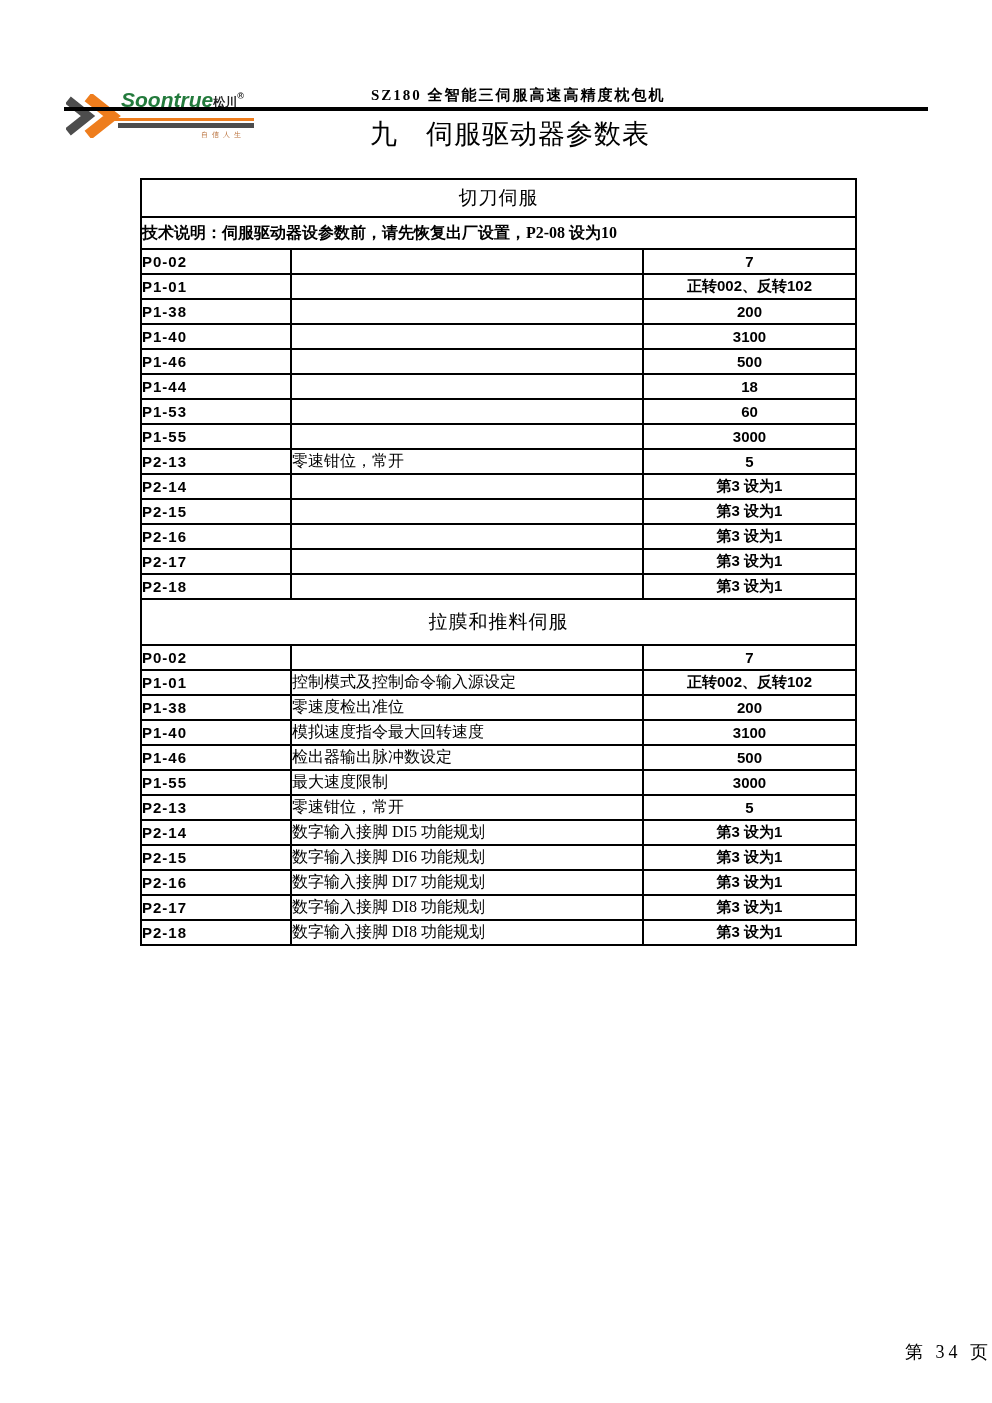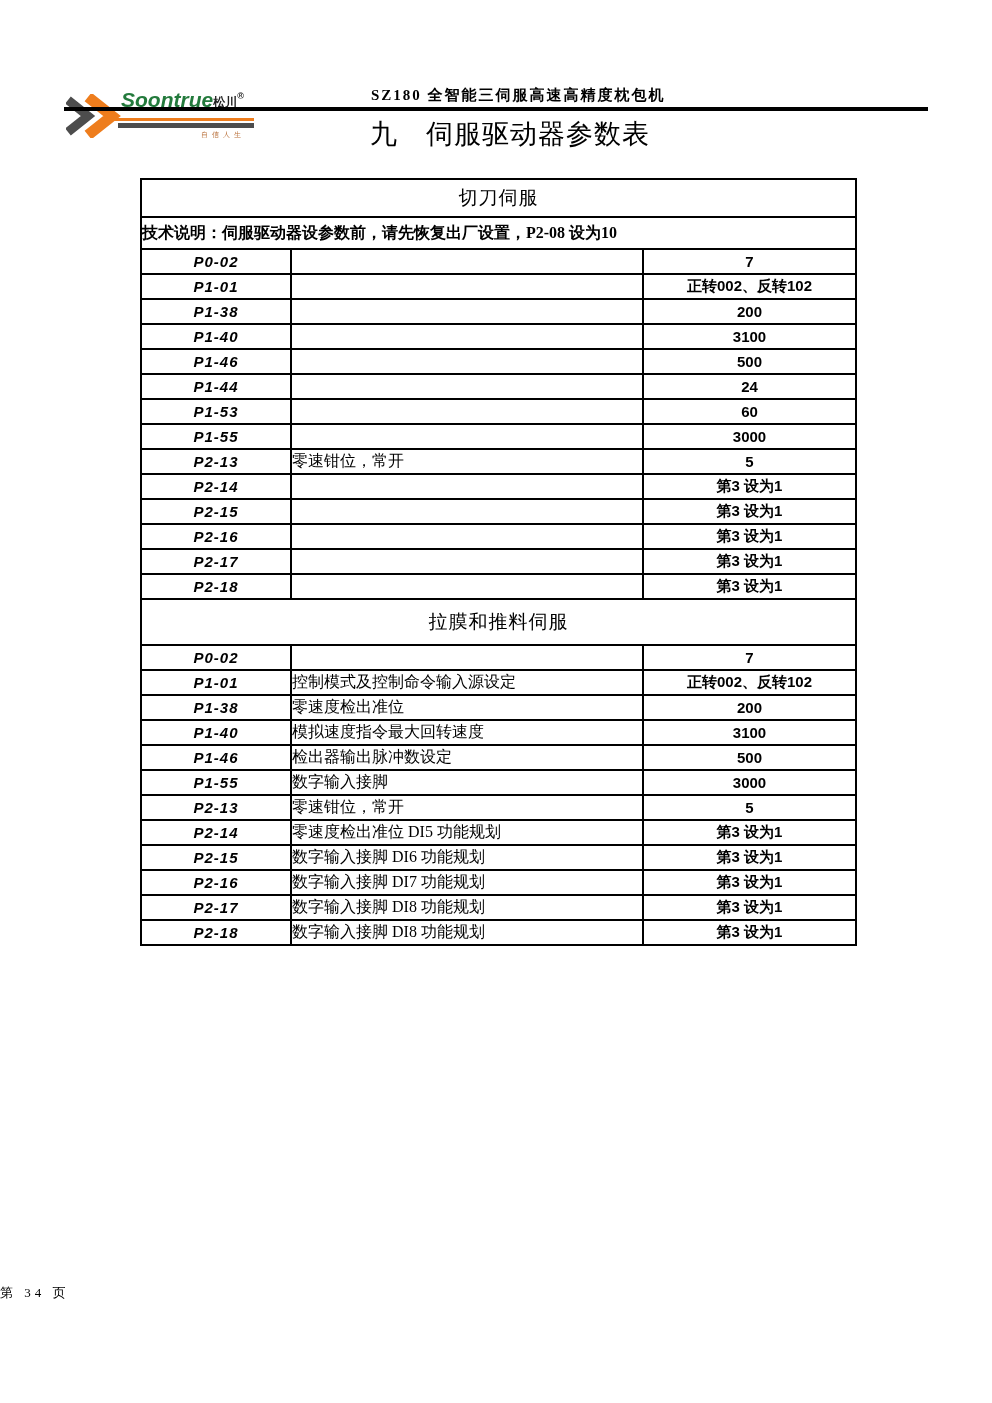--- a/index.html
+++ b/index.html
@@ -54,37 +54,37 @@
     overflow:hidden;white-space:nowrap;
   }
   td.section-title-cell{
     height:36px;text-align:center;font-size:19px;letter-spacing:1px;
   }
   tr.section-tall td.section-title-cell{height:44px;text-align:center;}
   td.note-cell{
     height:30px;font-weight:bold;font-size:16px;
   }
   td.code-cell{
-    height:23px;text-align:center;
-    font-family:"Liberation Sans",sans-serif;
-    font-weight:bold;font-size:15px;letter-spacing:1px;font-style:italic;
+    height:23px;
+    font-family:"Liberation Sans",sans-serif;
+    font-weight:bold;font-size:15px;letter-spacing:1px;
   }
   td.desc-cell{
     text-align:left;padding-left:38px;font-size:16px;margin-left:7px;
   }
   td.value-cell{
     text-align:center;
     font-family:"Liberation Sans",sans-serif;
     font-weight:bold;font-size:15px;
   }
 
   
   .footer{
-    position:absolute;left:0;top:1284px;width:100%;
-    text-align:left;font-size:13px;letter-spacing:4px;
+    position:absolute;left:0;top:1340px;width:100%;
+    text-align:right;font-size:18px;letter-spacing:4px;
   }
 </style>
 </head>
 <body>
 
 <div class="page">
 
   <div class="logo">
     <svg class="logo-chevrons" width="62" height="44" viewBox="0 0 62 44">
       <path d="M2 6 L22 22 L2 38" fill="none" stroke="#4d4d4d" stroke-width="9"></path>
@@ -136,21 +136,21 @@
             <td class="value-cell">3100</td>
           </tr>
           <tr>
             <td class="code-cell">P1-46</td>
             <td class="desc-cell"></td>
             <td class="value-cell">500</td>
           </tr>
           <tr>
             <td class="code-cell">P1-44</td>
             <td class="desc-cell"></td>
-            <td class="value-cell">24</td>
+            <td class="value-cell">18</td>
           </tr>
           <tr>
             <td class="code-cell">P1-53</td>
             <td class="desc-cell"></td>
             <td class="value-cell">60</td>
           </tr>
           <tr>
             <td class="code-cell">P1-55</td>
             <td class="desc-cell"></td>
             <td class="value-cell">3000</td>
@@ -208,31 +208,31 @@
             <td class="desc-cell">模拟速度指令最大回转速度</td>
             <td class="value-cell">3100</td>
           </tr>
           <tr>
             <td class="code-cell">P1-46</td>
             <td class="desc-cell">检出器输出脉冲数设定</td>
             <td class="value-cell">500</td>
           </tr>
           <tr>
             <td class="code-cell">P1-55</td>
-            <td class="desc-cell">数字输入接脚</td>
+            <td class="desc-cell">最大速度限制</td>
             <td class="value-cell">3000</td>
           </tr>
           <tr>
             <td class="code-cell">P2-13</td>
             <td class="desc-cell">零速钳位，常开</td>
             <td class="value-cell">5</td>
           </tr>
           <tr>
             <td class="code-cell">P2-14</td>
-            <td class="desc-cell">零速度检出准位 DI5  功能规划</td>
+            <td class="desc-cell">数字输入接脚 DI5  功能规划</td>
             <td class="value-cell">第3 设为1</td>
           </tr>
           <tr>
             <td class="code-cell">P2-15</td>
             <td class="desc-cell">数字输入接脚 DI6  功能规划</td>
             <td class="value-cell">第3 设为1</td>
           </tr>
           <tr>
             <td class="code-cell">P2-16</td>
             <td class="desc-cell">数字输入接脚 DI7  功能规划</td>

